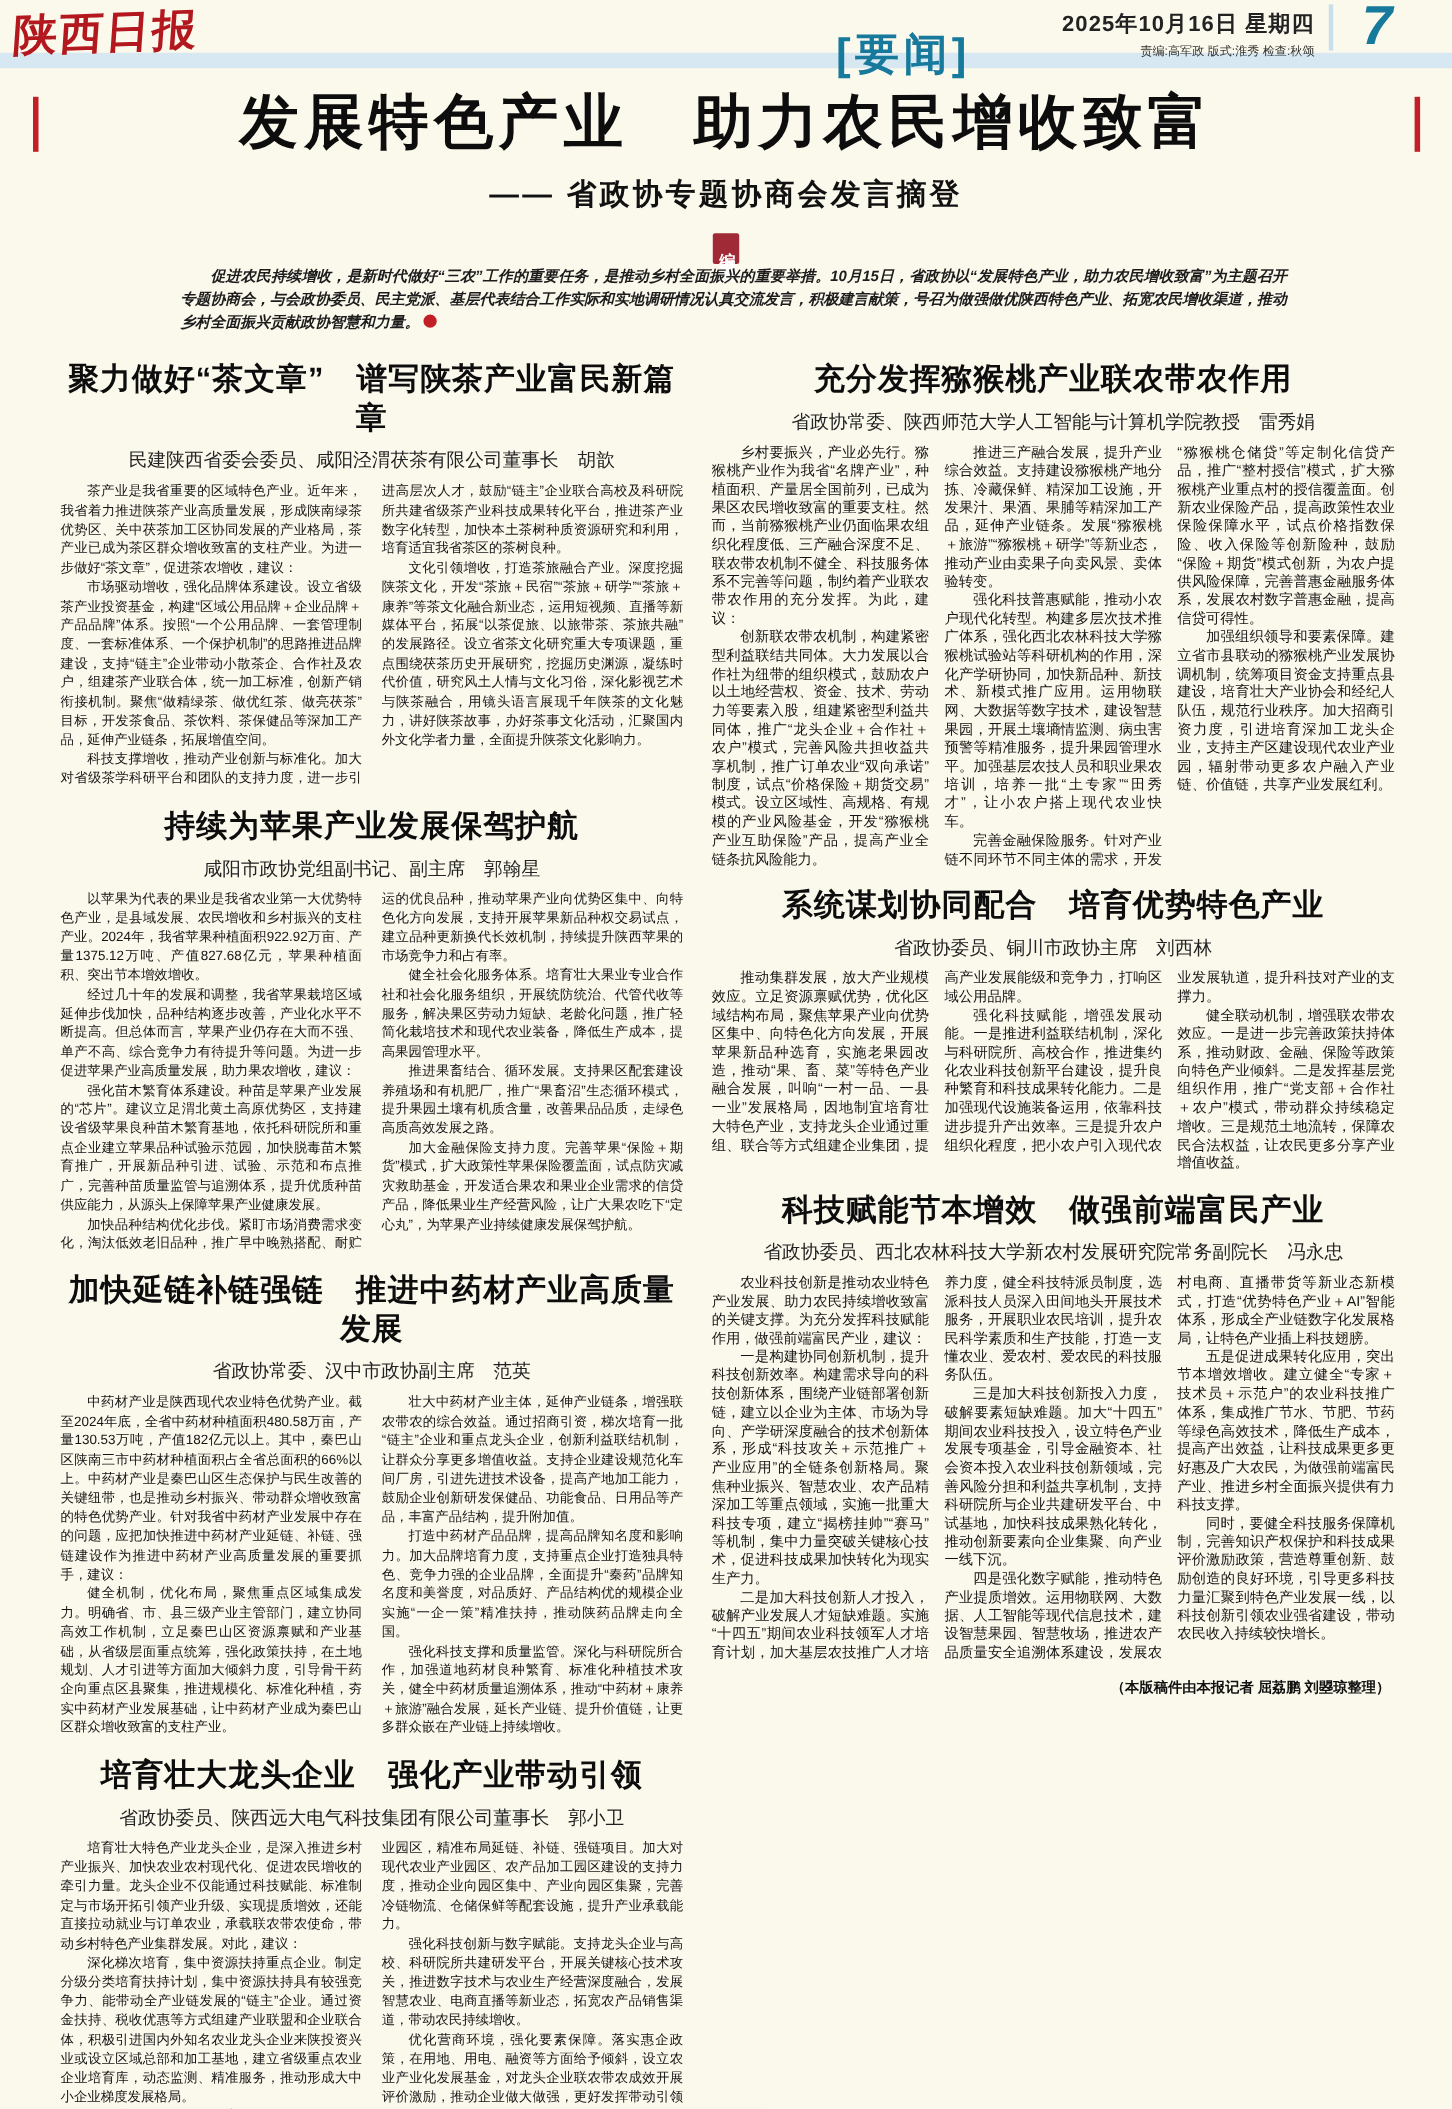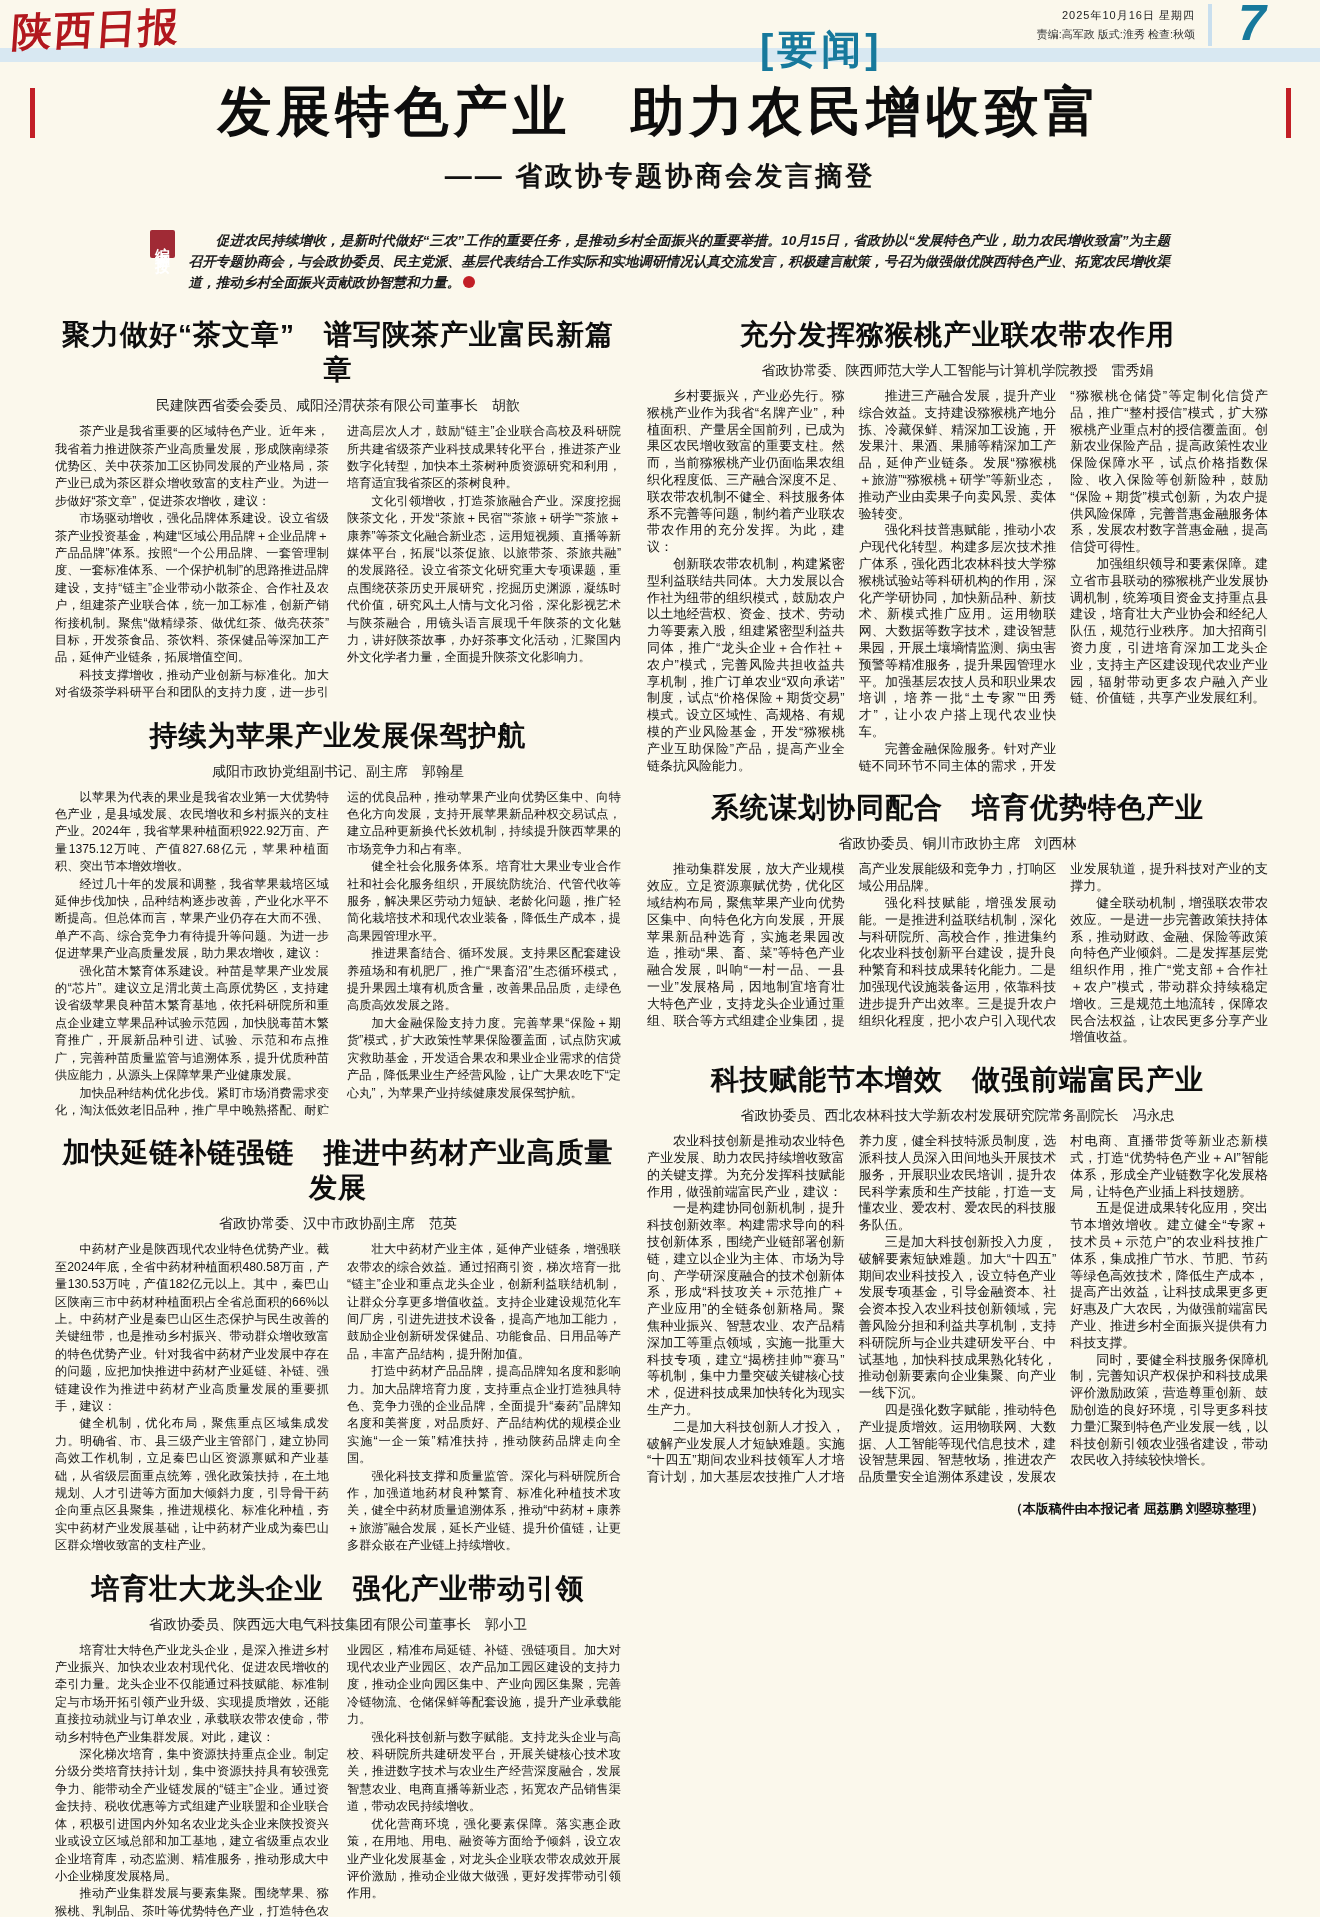--- a/index.html
+++ b/index.html
@@ -4,47 +4,47 @@
 <style>
   html,body{margin:0;padding:0;}
   body{background:#e8e8e8;font-family:"Liberation Sans","DejaVu Sans",sans-serif;}
   .page{position:relative;width:1320px;height:1917px;background:#fbf8ec;margin:0 auto;overflow:hidden;box-sizing:border-box;}
 
   
   .masthead-row{position:relative;height:48px;}
   .masthead{position:absolute;left:12px;top:2px;font-size:40px;font-weight:900;color:#b2181e;transform:skew(-6deg) rotate(-2deg);letter-spacing:2px;}
   .section-tag{position:absolute;left:760px;top:2px;font-size:40px;font-weight:900;color:#17799c;letter-spacing:4px;margin-top:20px;}
   .dateblock{position:absolute;left:945px;top:8px;width:250px;text-align:right;color:#222;}
-  .date{font-size:11px;font-weight:400;letter-spacing:1px;}
+  .date{font-size:20px;font-weight:700;letter-spacing:1px;}
   .staff{font-size:11px;margin-top:4px;color:#333;}
   .hdr-vline{position:absolute;left:1208px;top:4px;width:4px;height:42px;background:#c9dfee;}
   .pagenum{position:absolute;left:1238px;top:-6px;font-size:50px;font-weight:900;font-style:italic;color:#17799c;}
   .blue-band{height:14px;background:#d8e8f2;width:100%;}
 
   
   .edge-mark{position:absolute;width:5px;height:50px;background:#c21f26;top:88px;}
   .edge-mark.left{left:30px;}
   .edge-mark.right{left:1286px;}
 
   
   .lead-title{margin:18px 40px 0;text-align:center;font-size:54px;font-weight:900;color:#0d0d0d;letter-spacing:5px;line-height:1.15;}
   .lead-subtitle{margin-top:16px;text-align:center;font-size:27px;font-weight:700;color:#111;letter-spacing:3px;}
-  .editor-note{display:flex;margin:36px 150px 0 150px;align-items:flex-start;}
+  .editor-note{display:flex;margin:18px 150px 0 150px;align-items:center;flex-direction:column;}
   .ed-box{flex:0 0 auto;writing-mode:vertical-rl;text-orientation:upright;background:#a02a35;color:#fff;font-size:15px;font-weight:700;padding:5px 4px;letter-spacing:6px;line-height:1.1;border-radius:2px;}
   .ed-text{margin-left:14px;font-size:13.6px;line-height:21px;font-weight:700;font-style:italic;color:#1c1c1c;text-align:justify;}
   .ed-text .lead-indent{display:inline-block;width:2em;}
   .end-mark{display:inline-block;width:12px;height:12px;border-radius:50%;background:#c21f26;vertical-align:-1px;margin-left:3px;}
 
   
   .columns-wrap{display:flex;margin:8px 52px 0 55px;gap:26px;}
   .half{min-width:0;}
   .half.left-half{flex:0 0 566px;}
   .half.right-half{flex:1;}
   .article h2{margin:16px 0 0;text-align:center;font-size:28px;font-weight:900;color:#0d0d0d;letter-spacing:1px;line-height:1.25;}
-  .article .byline{margin:10px 0 8px;text-align:center;font-size:14px;color:#222;}
+  .article .byline{margin:10px 0 8px;text-align:center;font-size:17px;color:#222;}
   .article .body{text-align:justify;color:#141414;}
   .body p{margin:0;text-indent:2em;}
   .body2{columns:2;column-gap:18px;font-size:12.2px;line-height:17.4px;}
   .body3{columns:3;column-gap:14px;font-size:13px;line-height:16.8px;}
   .credit{margin-top:14px;text-align:right;font-size:13px;font-weight:700;color:#111;padding-right:4px;}
 </style>
 </head>
 <body>
 
 <div class="page">

